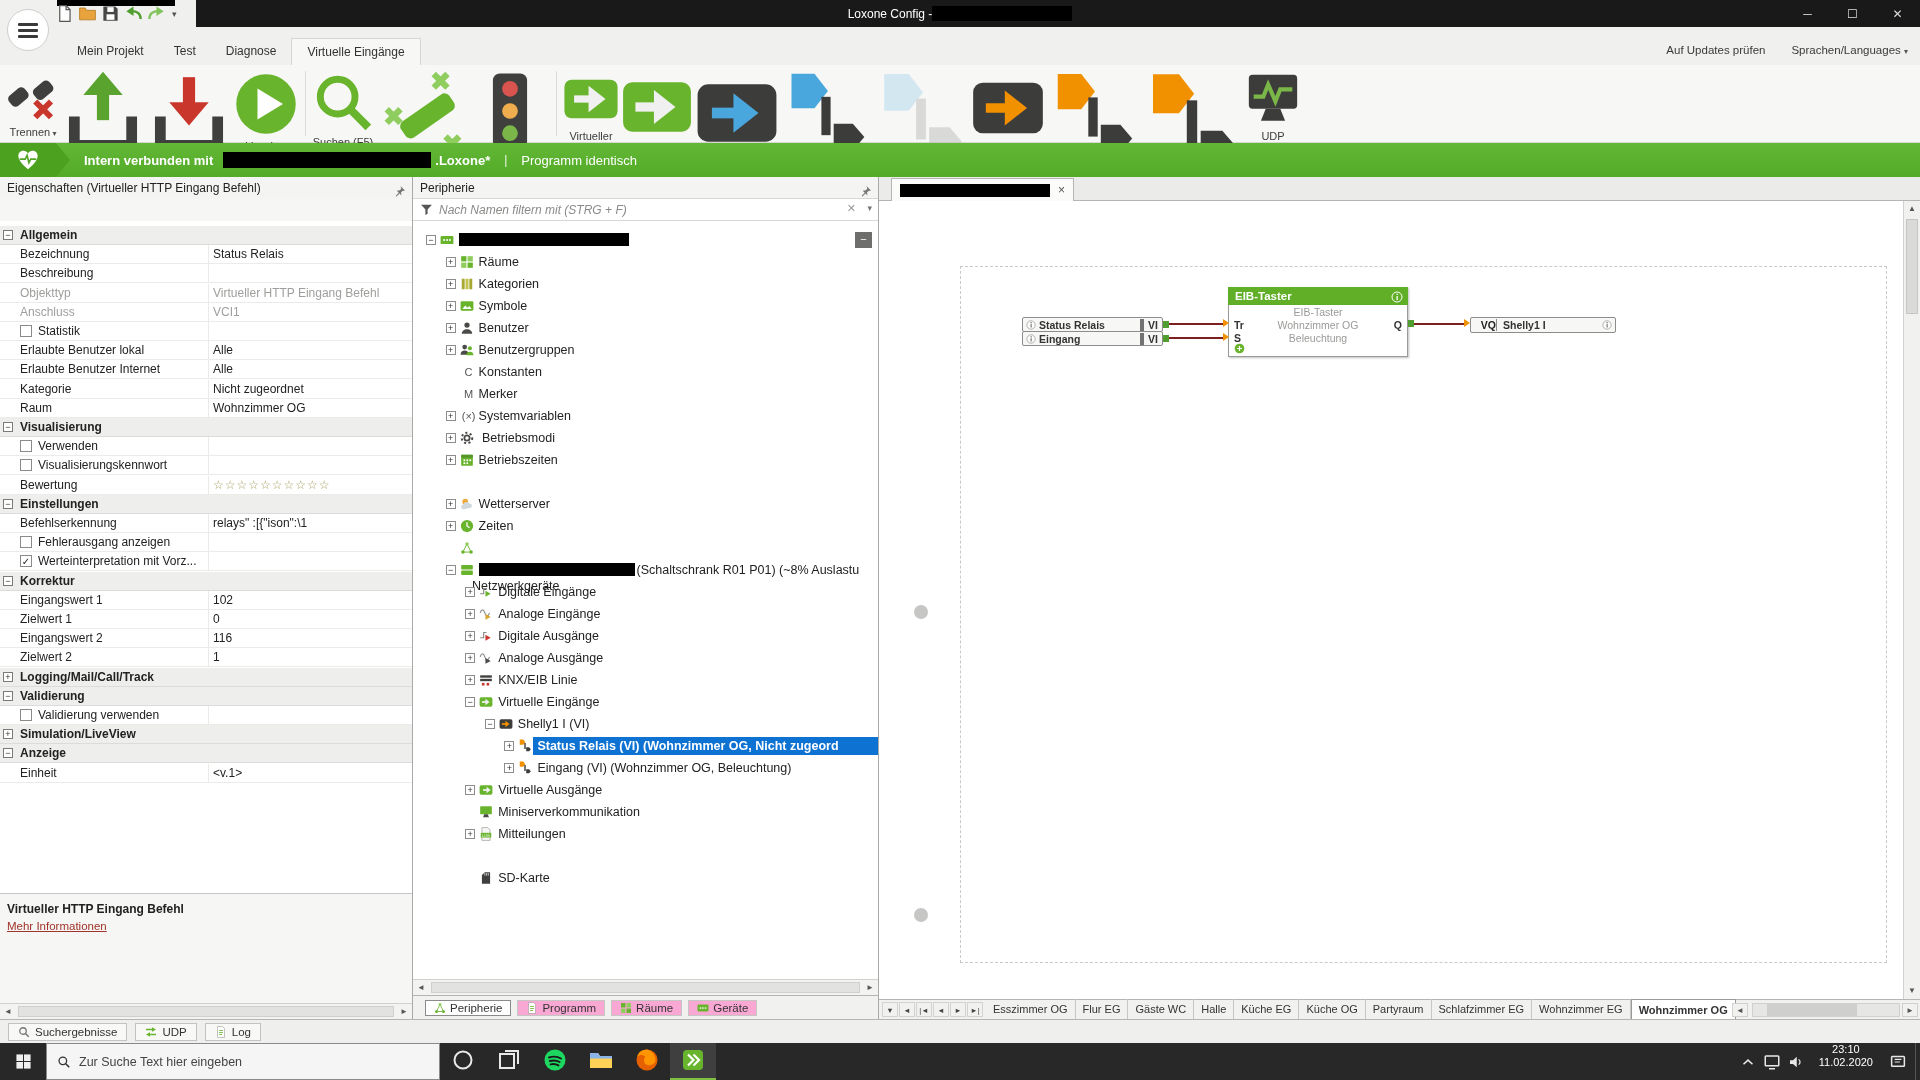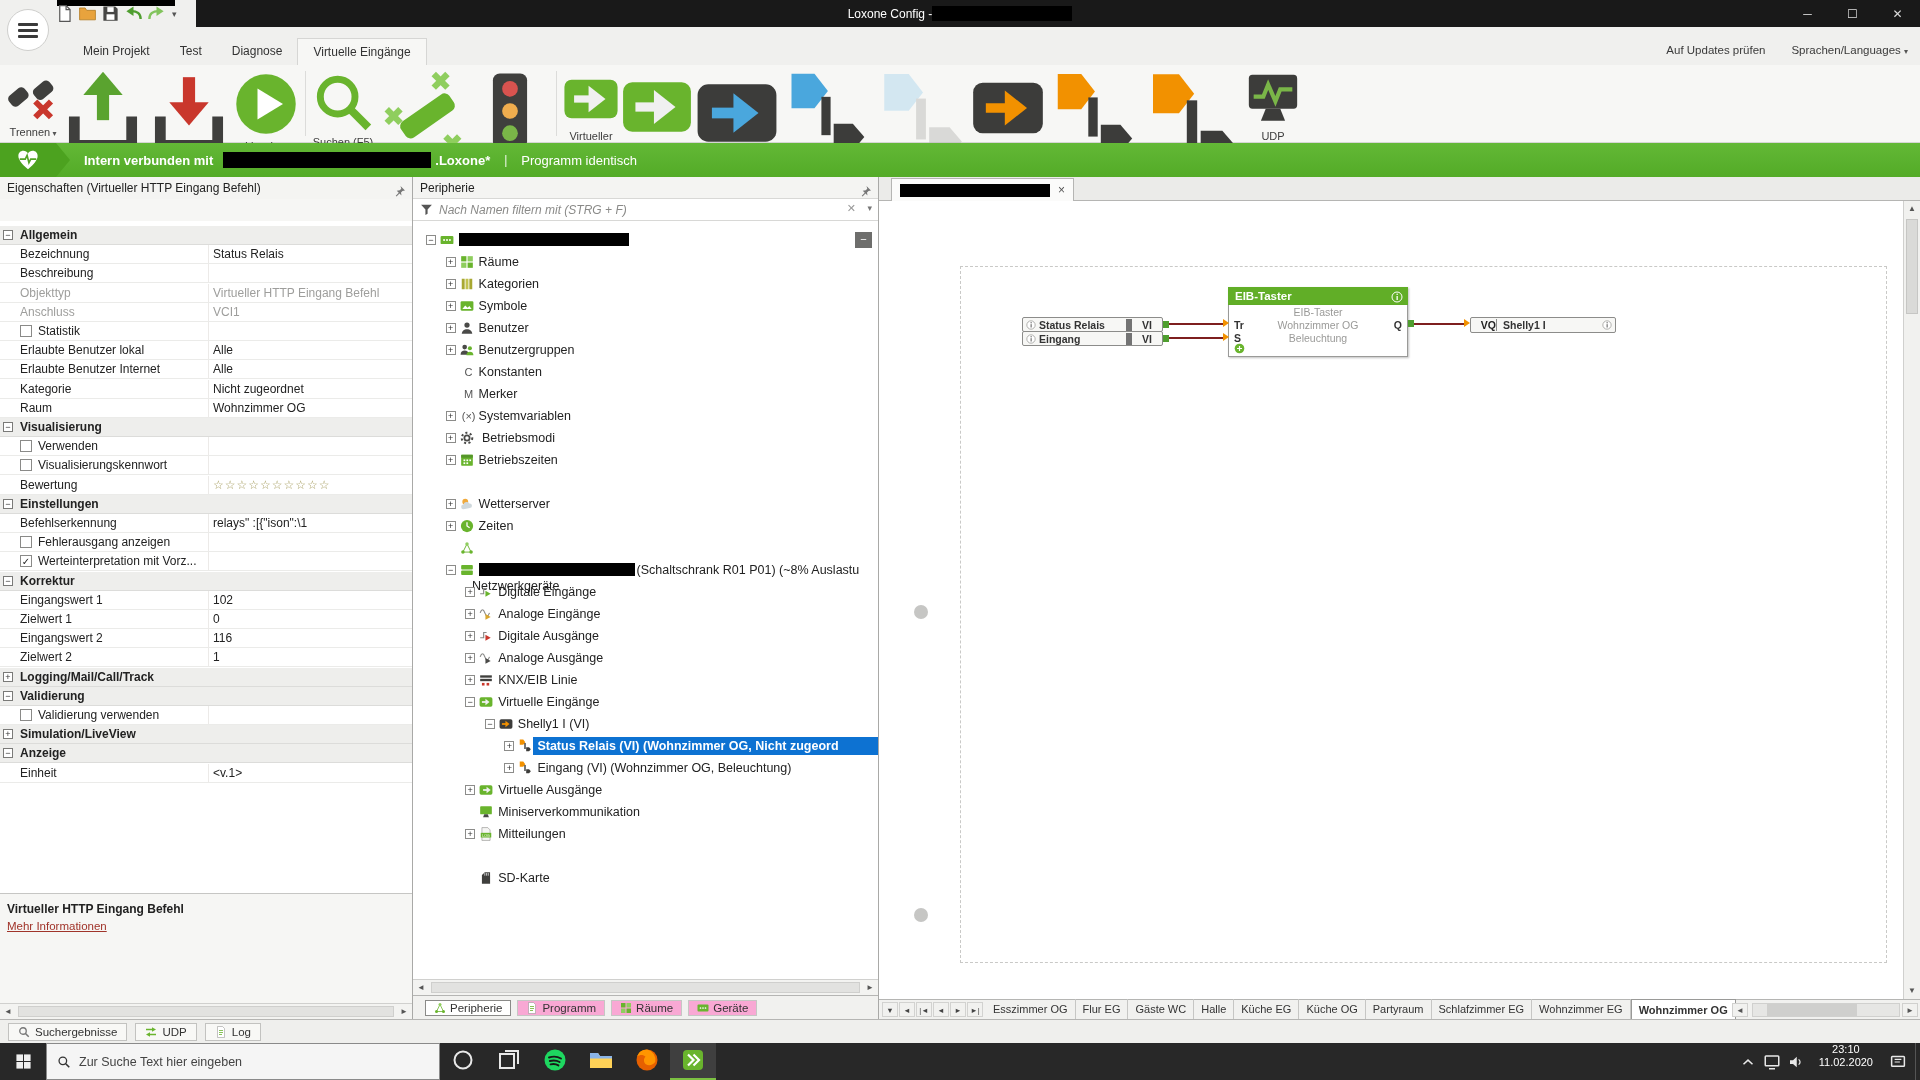--- a/index.html
+++ b/index.html
@@ -15,21 +15,21 @@
   .qa-caret { font-size:9px; color:#555; padding-left:2px; }
   .win-title { position:absolute; left:300px; right:300px; top:0; height:27px; display:flex; align-items:center; justify-content:center; color:#fff; font-size:12px; }
   .redact { background:#000; display:inline-block; vertical-align:middle; }
   .win-btns { position:absolute; right:0; top:0; height:27px; display:flex; }
   .win-btn { width:45px; height:27px; color:#ddd; font-size:12px; display:flex; align-items:center; justify-content:center; }
   .hamburger { position:absolute; left:7px; top:9px; width:42px; height:42px; border-radius:50%; background:#fff; border:1px solid #cfcfcd; z-index:30; display:flex; align-items:center; justify-content:center; }
   .hamburger .bars { width:20px; }
   .hamburger .bars div { height:3px; background:#3a3a3a; margin:3px 0; border-radius:1px; }
 
   
-  .menubar { position:absolute; left:10px; top:38px; right:0; height:27px; }
+  .menubar { position:absolute; left:4px; top:38px; right:0; height:27px; }
   .menu-tabs { position:absolute; left:58px; top:0; height:27px; display:flex; }
   .menu-tab { padding:0 15px; line-height:26px; font-size:12px; color:#333; }
   .menu-tab.active { background:#f7f7f5; border:1px solid #d6d6d4; border-bottom:none; }
   .menu-right { position:absolute; right:12px; top:6px; font-size:11.5px; color:#3a3a3a; display:flex; gap:26px; }
 
   
   .ribbon { position:absolute; left:0; top:65px; right:0; height:78px; background:#f7f7f5; border-bottom:1px solid #d6d6d4; display:flex; padding-left:6px; }
   .rgroup { display:flex; flex-direction:column; }
   .rbtns { display:flex; flex:1; align-items:flex-start; }
   .rbtn { text-align:center; font-size:11px; line-height:12px; color:#3c3c3c; padding-top:5px; }
@@ -110,21 +110,21 @@
   .vscroll { position:absolute; right:0; top:24px; bottom:20px; width:17px; background:#f1f1ef; border-left:1px solid #d0d0ce; }
   .vs-btn { position:absolute; left:0; right:0; height:16px; font-size:8px; color:#555; text-align:center; line-height:16px; }
   .vs-thumb { position:absolute; left:2px; right:2px; top:18px; height:95px; background:#dadad8; border:1px solid #c6c6c4; }
   .draw-area { position:absolute; left:0; top:24px; right:17px; bottom:20px; background:#fff; overflow:hidden; }
   .page-border { position:absolute; left:81px; top:65px; width:927px; height:697px; border:1px dashed #c9c9c7; }
   .gdot { position:absolute; width:14px; height:14px; border-radius:50%; background:#c6c6c4; }
 
   .inblock { position:absolute; left:143px; width:141px; height:15px; background:#f7f7f5; border:1px solid #8c8c8a; border-radius:2px; font-size:10.5px; display:flex; align-items:center; }
   .inblock .ii { width:10px; height:10px; margin:0 3px; flex:none; }
   .inblock .bl { flex:1; font-weight:bold; color:#333; overflow:hidden; }
-  .inblock .bp { width:36px; text-align:center; border-left:6px solid #737373; font-weight:bold; color:#333; flex:none; }
+  .inblock .bp { width:22px; text-align:center; border-left:4px solid #737373; font-weight:bold; color:#333; flex:none; }
   .nub { position:absolute; width:6px; height:7px; }
   .nub.green { background:#4f9e2f; }
   .tri { position:absolute; width:0; height:0; border-top:4.5px solid transparent; border-bottom:4.5px solid transparent; border-left:6px solid #f29100; }
   .wire { position:absolute; height:2px; background:#7e1f1f; }
 
   .fblock { position:absolute; left:349px; top:86px; width:180px; }
   .fb-head { height:18px; background:#61ae27; color:#fff; font-weight:bold; font-size:11.5px; line-height:18px; padding-left:7px; position:relative; box-shadow:1px 1px 2px rgba(0,0,0,.25); }
   .fb-info { position:absolute; right:5px; top:3px; width:12px; height:12px; }
   .fb-body { background:#fff; border:1px solid #9a9a98; border-top:none; height:52px; position:relative; font-size:10.5px; box-shadow:1px 1px 2px rgba(0,0,0,.25); }
   .fb-c { position:absolute; left:0; right:0; text-align:center; color:#9a9a98; }

